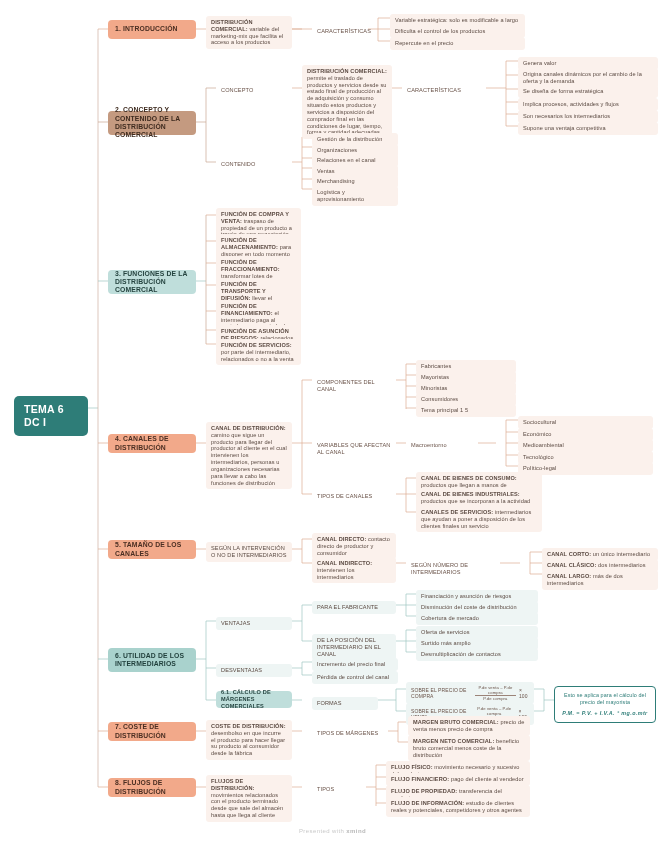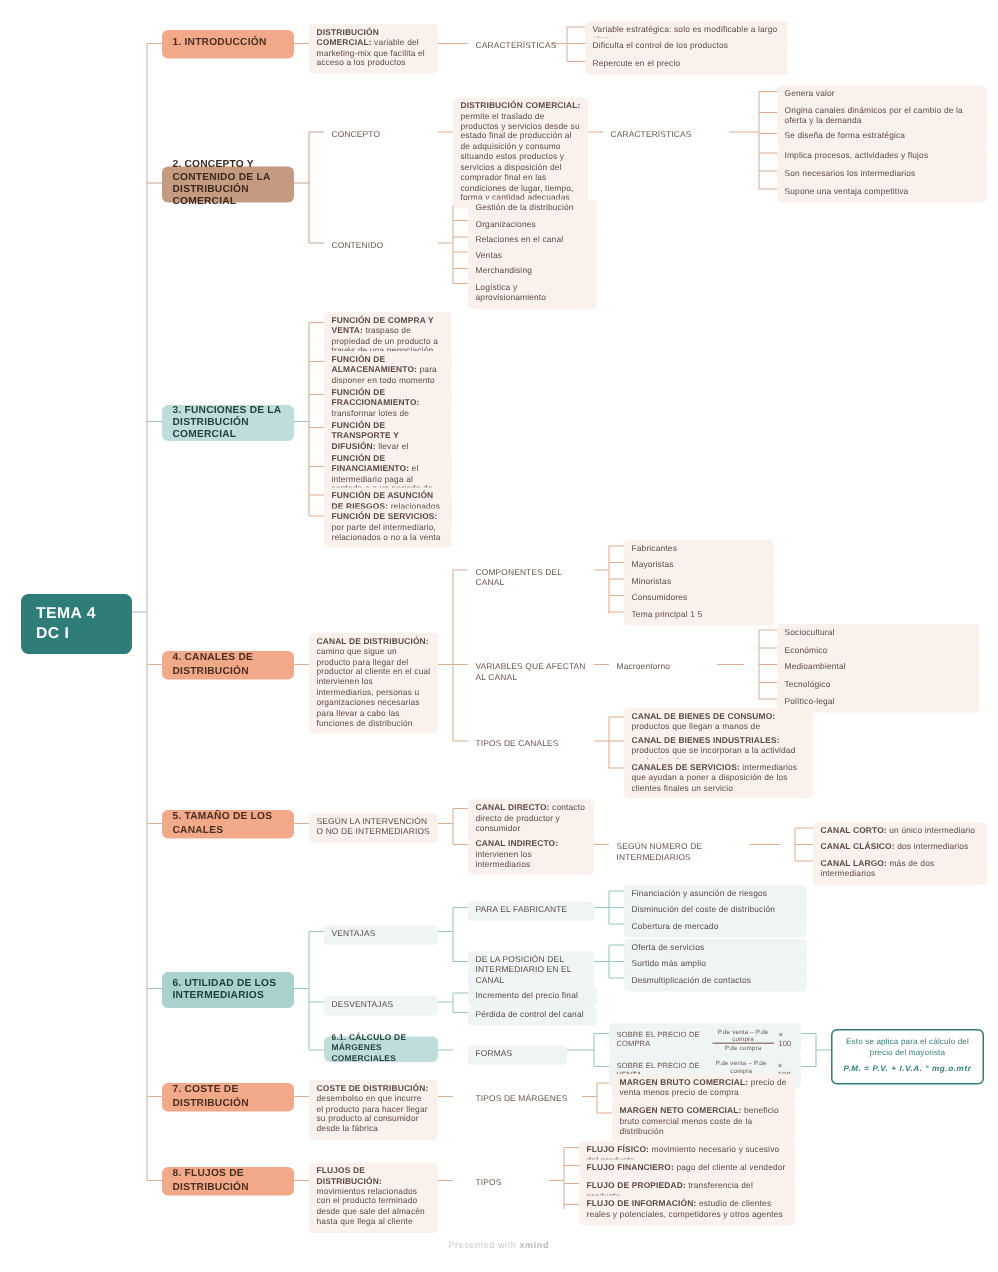--- a/index.html
+++ b/index.html
@@ -181,21 +181,21 @@
       <path d="M292 787 L302 787"></path>
       <path d="M366 787 L376 787"></path>
       <path d="M376 765 L376 806"></path>
       <path d="M376 765 L386 765"></path>
         <path d="M376 777 L386 777"></path>
         <path d="M376 789 L386 789"></path>
       <path d="M376 803 L386 803"></path>
     </g>
   </svg>
 
-  <div class="node root" style="left:14px;top:396px;width:74px;">TEMA 4 DC I</div>
+  <div class="node root" style="left:14px;top:396px;width:74px;">TEMA 6 DC I</div>
 
   <div class="node sec orange" style="left:108px;top:20px;width:88px;height:19px;">1. INTRODUCCIÓN</div>
   <div class="node lbl pale" style="left:206px;top:16px;width:86px;">
     <b class="k">DISTRIBUCIÓN COMERCIAL:</b><span> variable del marketing-mix que facilita el acceso a los productos</span>
   </div>
   <div class="node plain" style="left:312px;top:25px;width:56px;">CARACTERÍSTICAS</div>
   <div class="node lbl pale" style="left:390px;top:14px;width:135px;">Variable estratégica: solo es modificable a largo plazo</div>
   <div class="node lbl pale" style="left:390px;top:25px;width:135px;">Dificulta el control de los productos</div>
   <div class="node lbl pale" style="left:390px;top:37px;width:135px;">Repercute en el precio</div>
 

